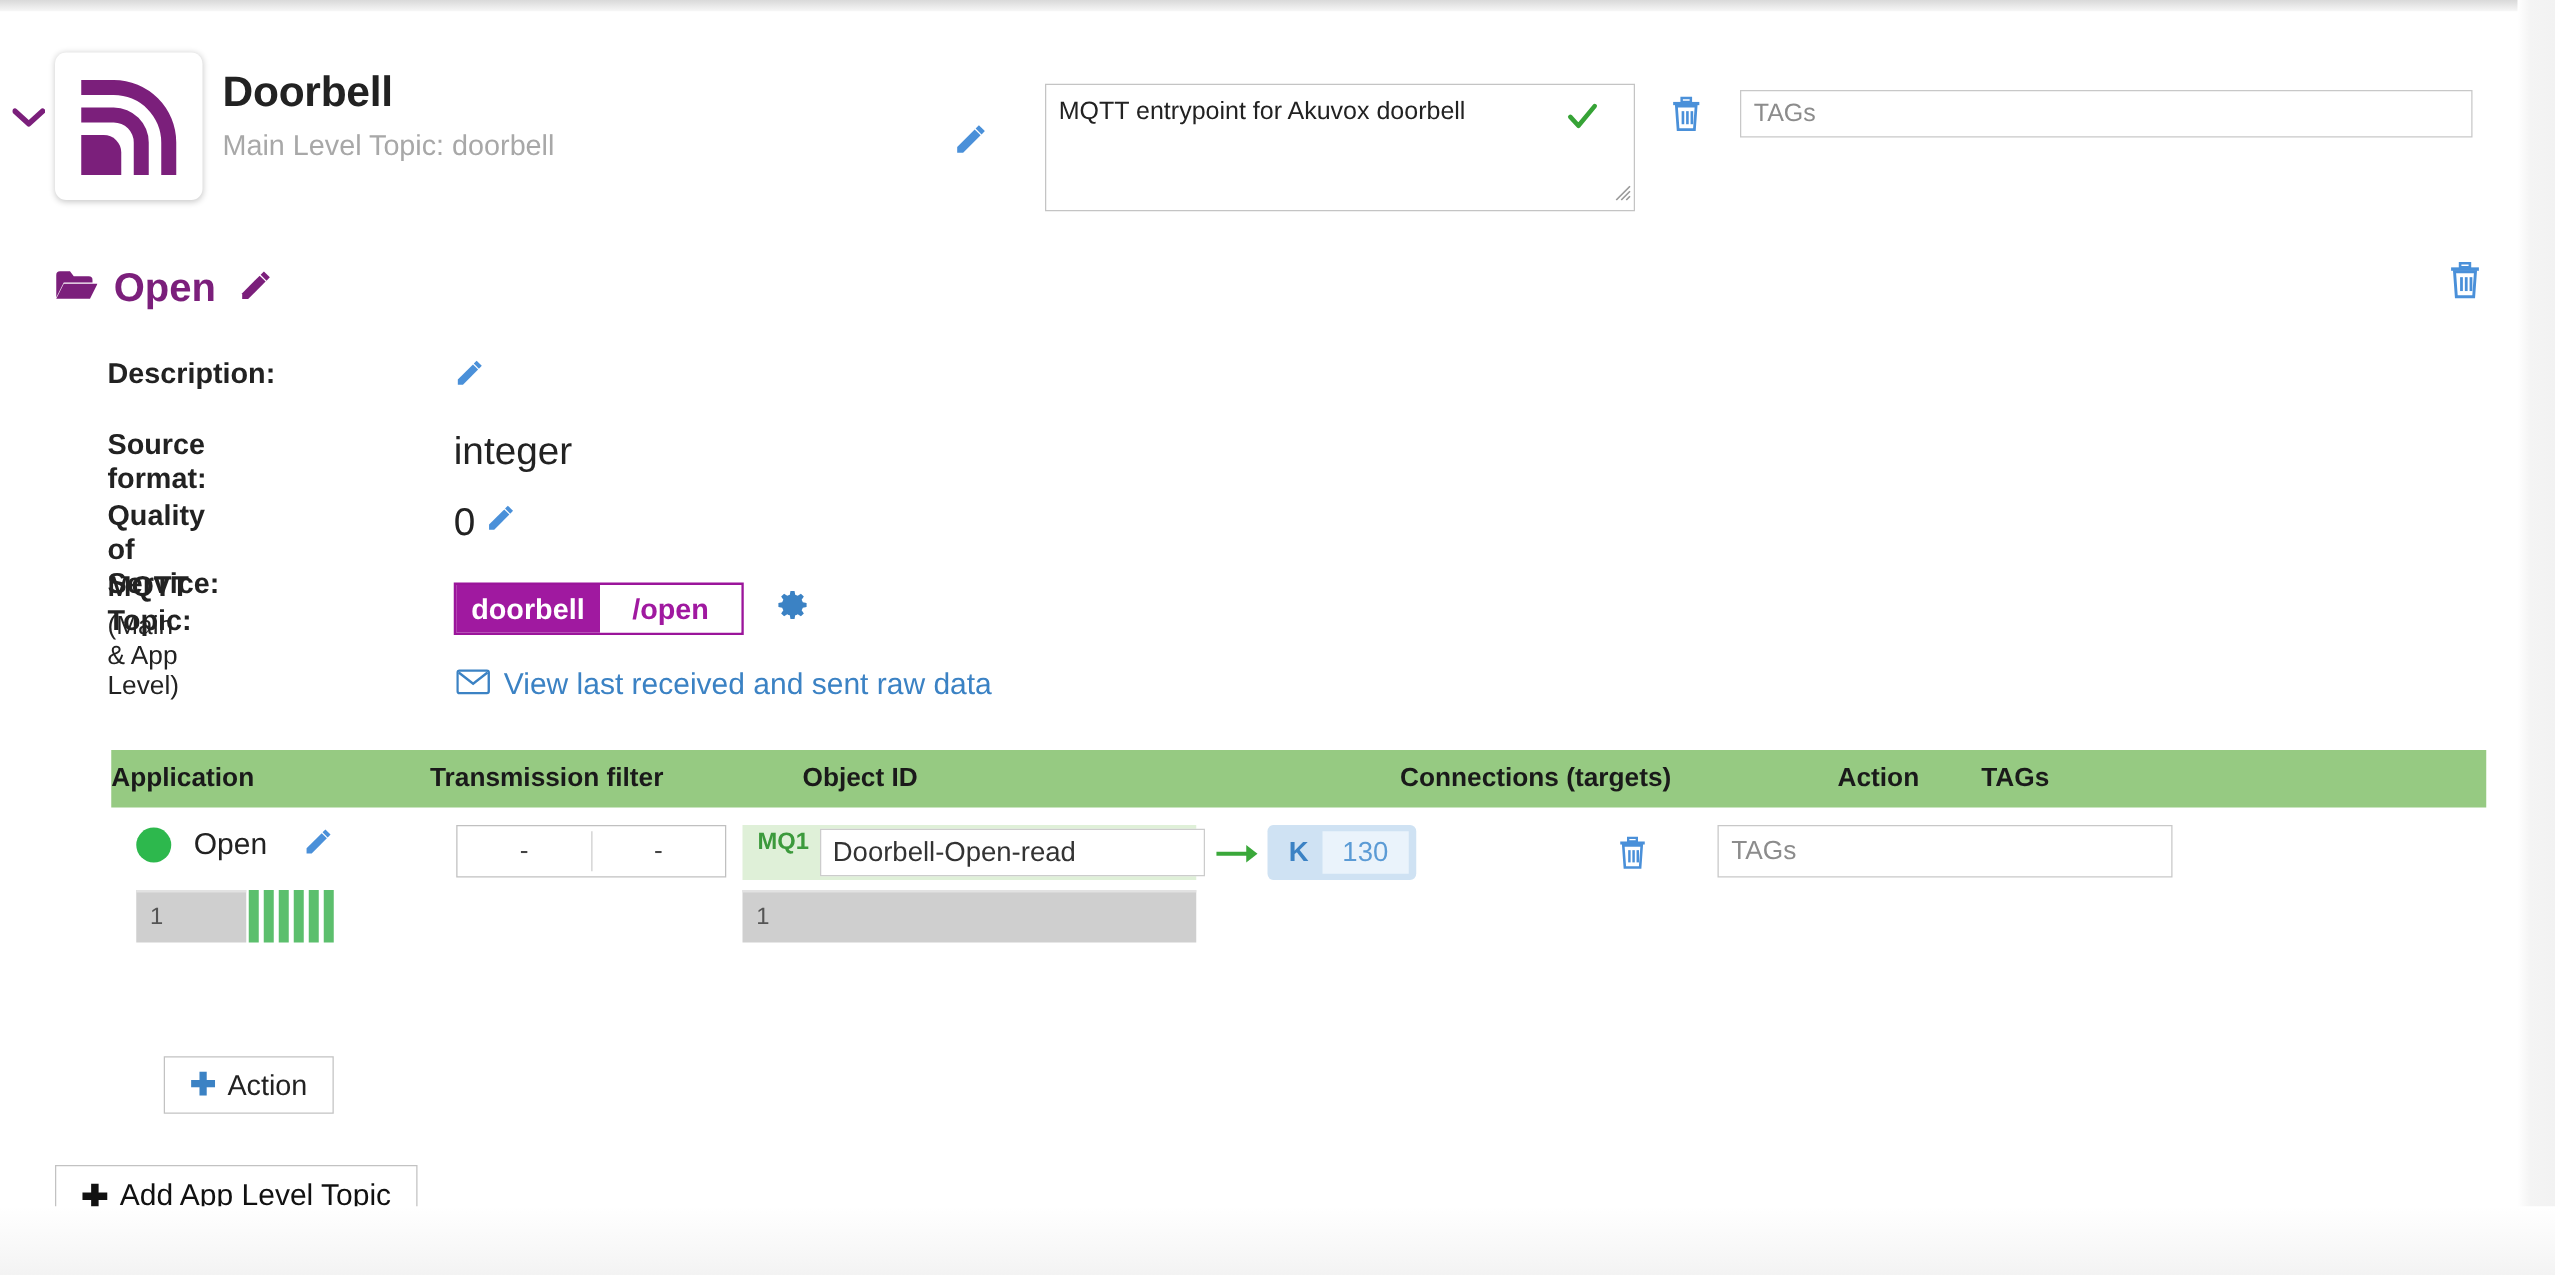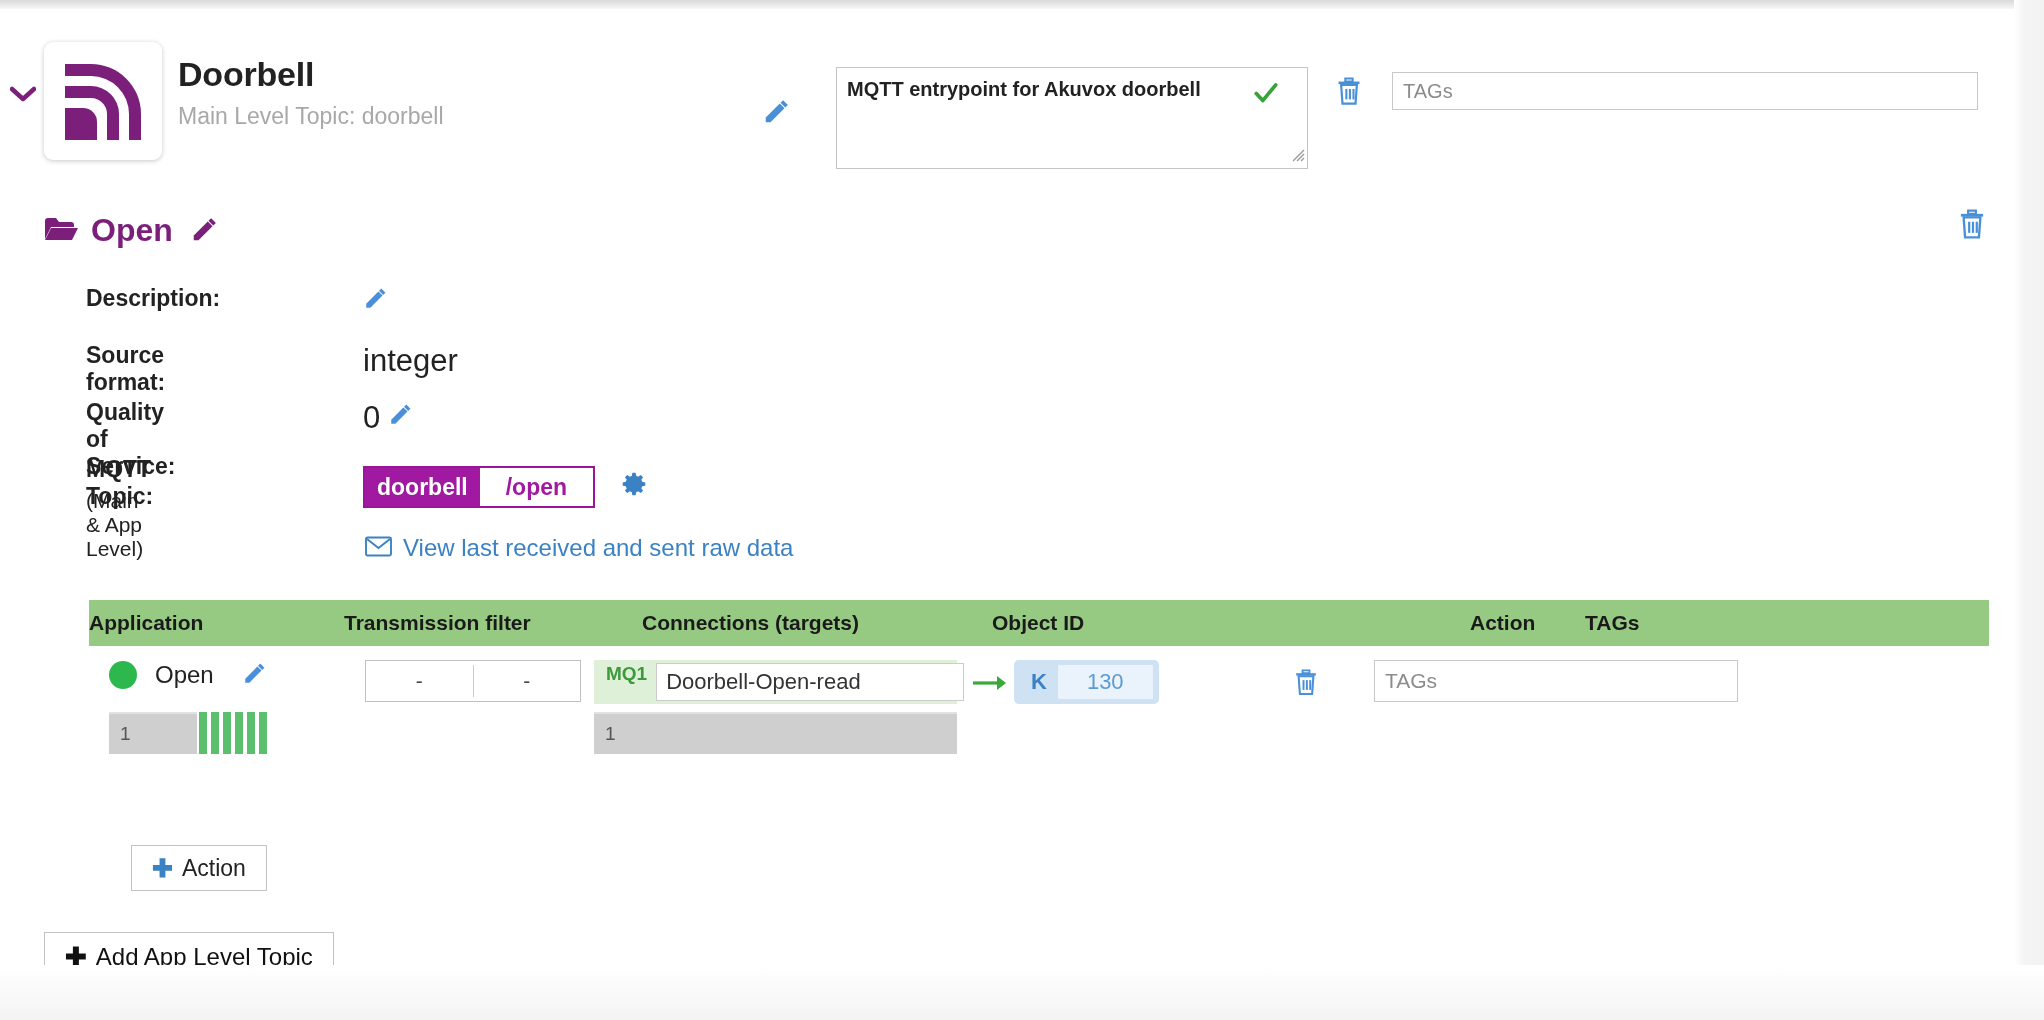--- a/index.html
+++ b/index.html
@@ -53,21 +53,20 @@
   .dev-sub {
     font-size: 23px; color: #a8a8a8; margin-top: 10px;
   }
   .hdr-pencil { position: absolute; left: 762px; top: 68px; cursor: pointer; }
   .desc-box {
     position: absolute; left: 836px; top: 39px;
     width: 472px; height: 102px;
     border: 1px solid #c4c4c4;
     background: #ffffff;
     overflow: hidden;
-    font-weight: bold;
   }
   .desc-text {
     position: absolute; left: 10px; top: 10px;
     font-size: 20px; color: #222;
   }
   .desc-check { position: absolute; right: 28px; top: 12px; }
   .resize-grip { position: absolute; right: 2px; bottom: 2px; }
   .hdr-trash { position: absolute; left: 1334px; top: 48px; cursor: pointer; }
   .hdr-tags {
     position: absolute; left: 1392px; top: 44px;
@@ -193,21 +192,21 @@
   .kbadge {
     position: absolute; left: 925px; top: 14px;
     height: 44px; background: #cfe2f3; border-radius: 5px;
     display: flex; align-items: center; padding: 0 6px;
   }
   .kbadge-k {
     font-size: 22px; font-weight: bold; color: #3b82c4; padding: 0 11px;
   }
   .kbadge-v {
     background: #eaf3fb; color: #5b9bd5; font-size: 22px;
-    padding: 4px 29px;
+    padding: 4px 16px;
   }
 
   
   .row-trash { position: absolute; left: 1203px; top: 22px; cursor: pointer; }
 
   
   .row-tags {
     position: absolute; left: 1285px; top: 14px;
     width: 364px; height: 42px;
     border: 1px solid #c8c8c8; background: #fff;
@@ -384,22 +383,22 @@
       </svg>
     </span>
     <span class="rawlink-txt">View last received and sent raw data</span>
   </div>
 
   <div class="tbl">
 
     <div class="thead">
       <span class="th c-app">Application</span>
       <span class="th c-filt">Transmission filter</span>
+      <span class="th c-obj">Object ID</span>
       <span class="th c-conn">Connections (targets)</span>
-      <span class="th c-obj">Object ID</span>
       <span class="th c-act">Action</span>
       <span class="th c-tags">TAGs</span>
     </div>
 
     <div class="trow">
 
       <div class="app-top">
         <span class="dot-green"></span>
         <span class="app-name">Open</span>
         <span class="app-pencil">

